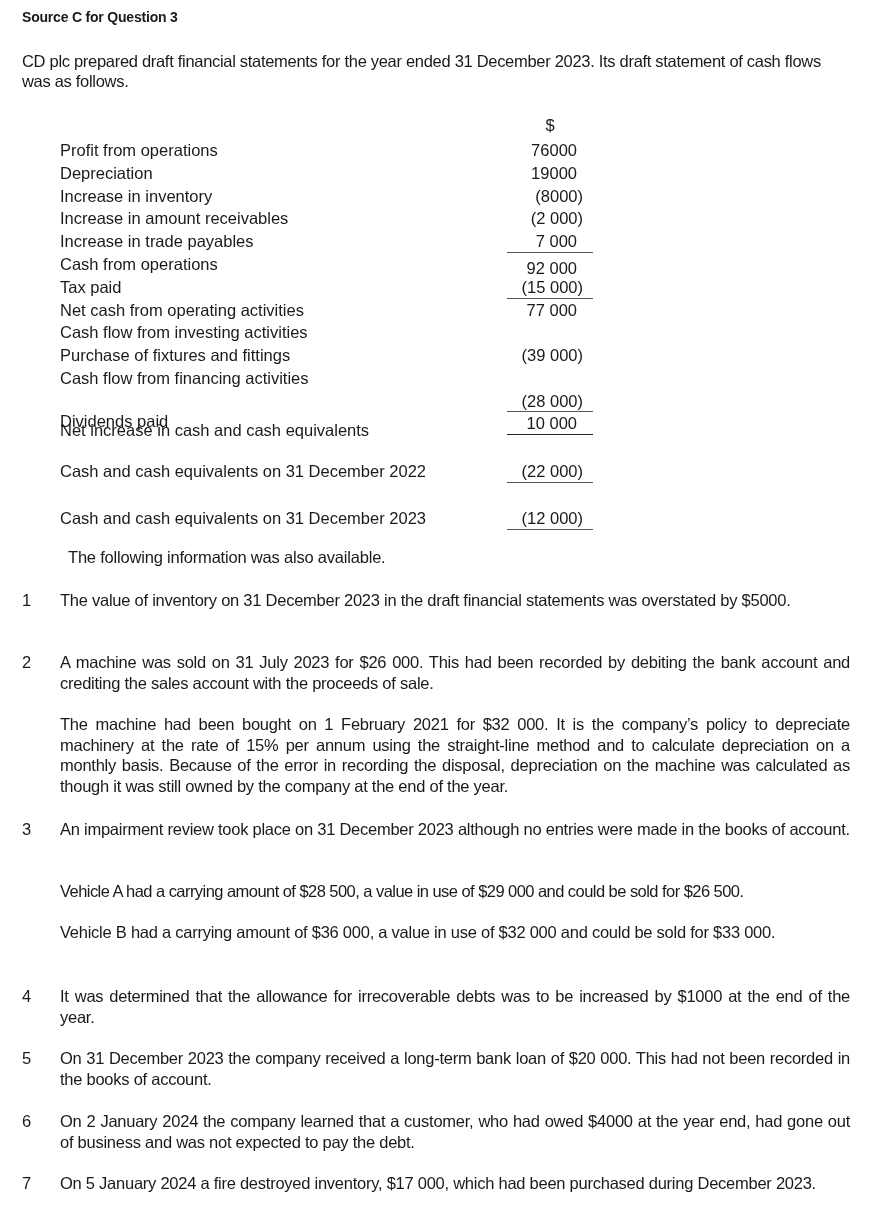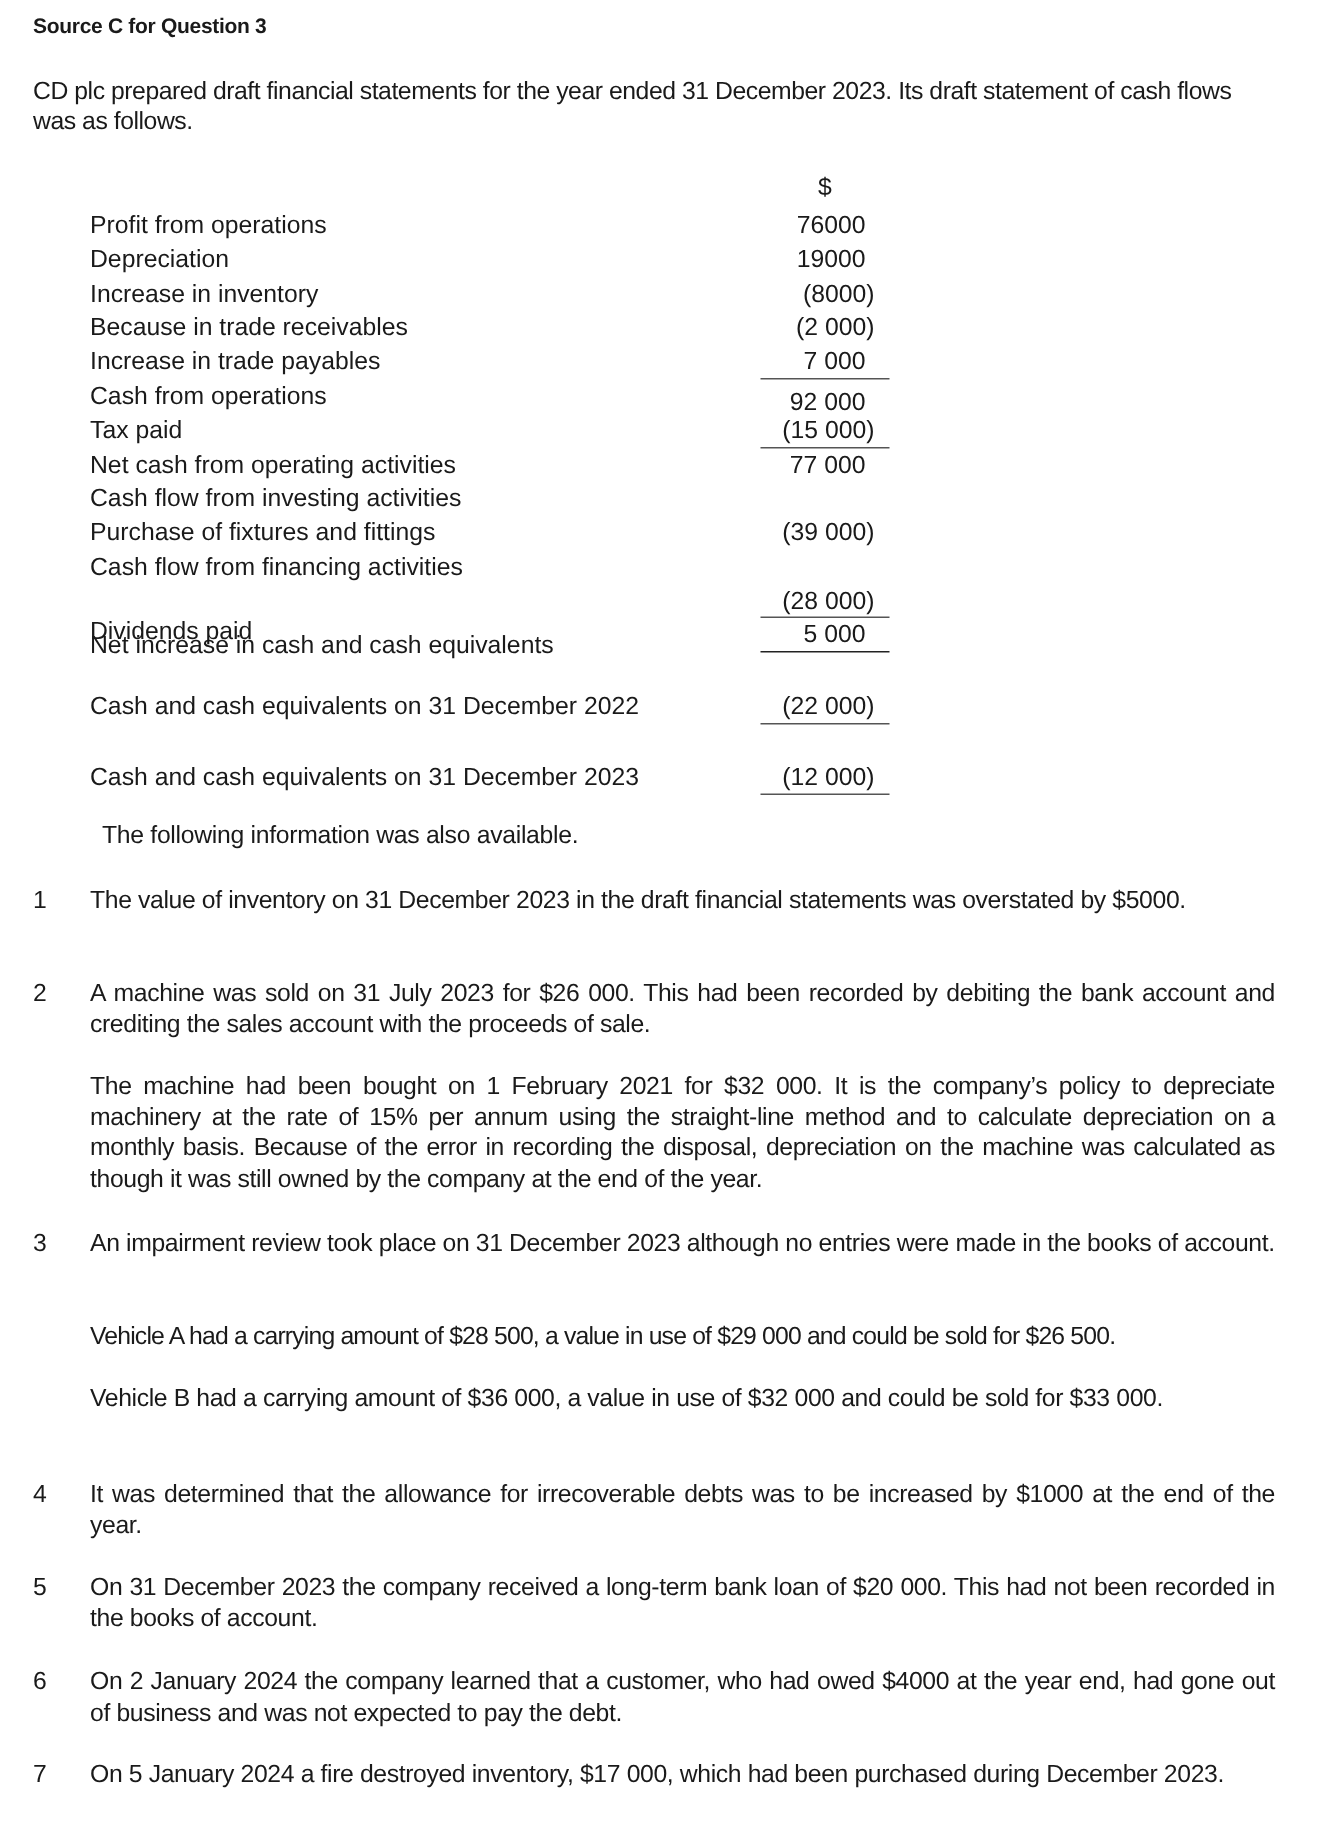--- a/index.html
+++ b/index.html
@@ -98,21 +98,21 @@
 
   <div class="cf-label" style="top:140px;">Profit from operations</div>
   <div class="cf-value pad" style="top:140px;">76000</div>
 
   <div class="cf-label" style="top:163px;">Depreciation</div>
   <div class="cf-value pad" style="top:163px;">19000</div>
 
   <div class="cf-label" style="top:186px;">Increase in inventory</div>
   <div class="cf-value paren" style="top:186px;">(8000)</div>
 
-  <div class="cf-label" style="top:208px;">Because in trade receivables</div>
+  <div class="cf-label" style="top:208px;">Increase in amount receivables</div>
   <div class="cf-value paren" style="top:208px;">(2 000)</div>
 
   <div class="cf-label" style="top:231px;">Increase in trade payables</div>
   <div class="cf-value pad" style="top:231px;">7 000</div>
   <div class="rule" style="top:252px;"></div>
 
   <div class="cf-label" style="top:254px;">Cash from operations</div>
   <div class="cf-value pad" style="top:258px;">92 000</div>
 
   <div class="cf-label" style="top:277px;">Tax paid</div>
@@ -127,21 +127,21 @@
   <div class="cf-label" style="top:345px;">Purchase of fixtures and fittings</div>
   <div class="cf-value paren" style="top:345px;">(39 000)</div>
 
   <div class="cf-label" style="top:368px;">Cash flow from financing activities</div>
 
   <div class="cf-label" style="top:391px;margin-top:20px;">Dividends paid</div>
   <div class="cf-value paren" style="top:391px;">(28 000)</div>
   <div class="rule" style="top:411px;"></div>
 
   <div class="cf-label" style="top:396px;margin-top:24px;">Net increase in cash and cash equivalents</div>
-  <div class="cf-value pad" style="top:413px;">5 000</div>
+  <div class="cf-value pad" style="top:413px;">10 000</div>
   <div class="rule" style="top:434px; border-top-color:#222;"></div>
 
   <div class="cf-label" style="top:461px;">Cash and cash equivalents on 31 December 2022</div>
   <div class="cf-value paren" style="top:461px;">(22 000)</div>
   <div class="rule" style="top:482px;"></div>
 
   <div class="cf-label" style="top:508px;">Cash and cash equivalents on 31 December 2023</div>
   <div class="cf-value paren" style="top:508px;">(12 000)</div>
   <div class="rule" style="top:529px;"></div>
 </div>

